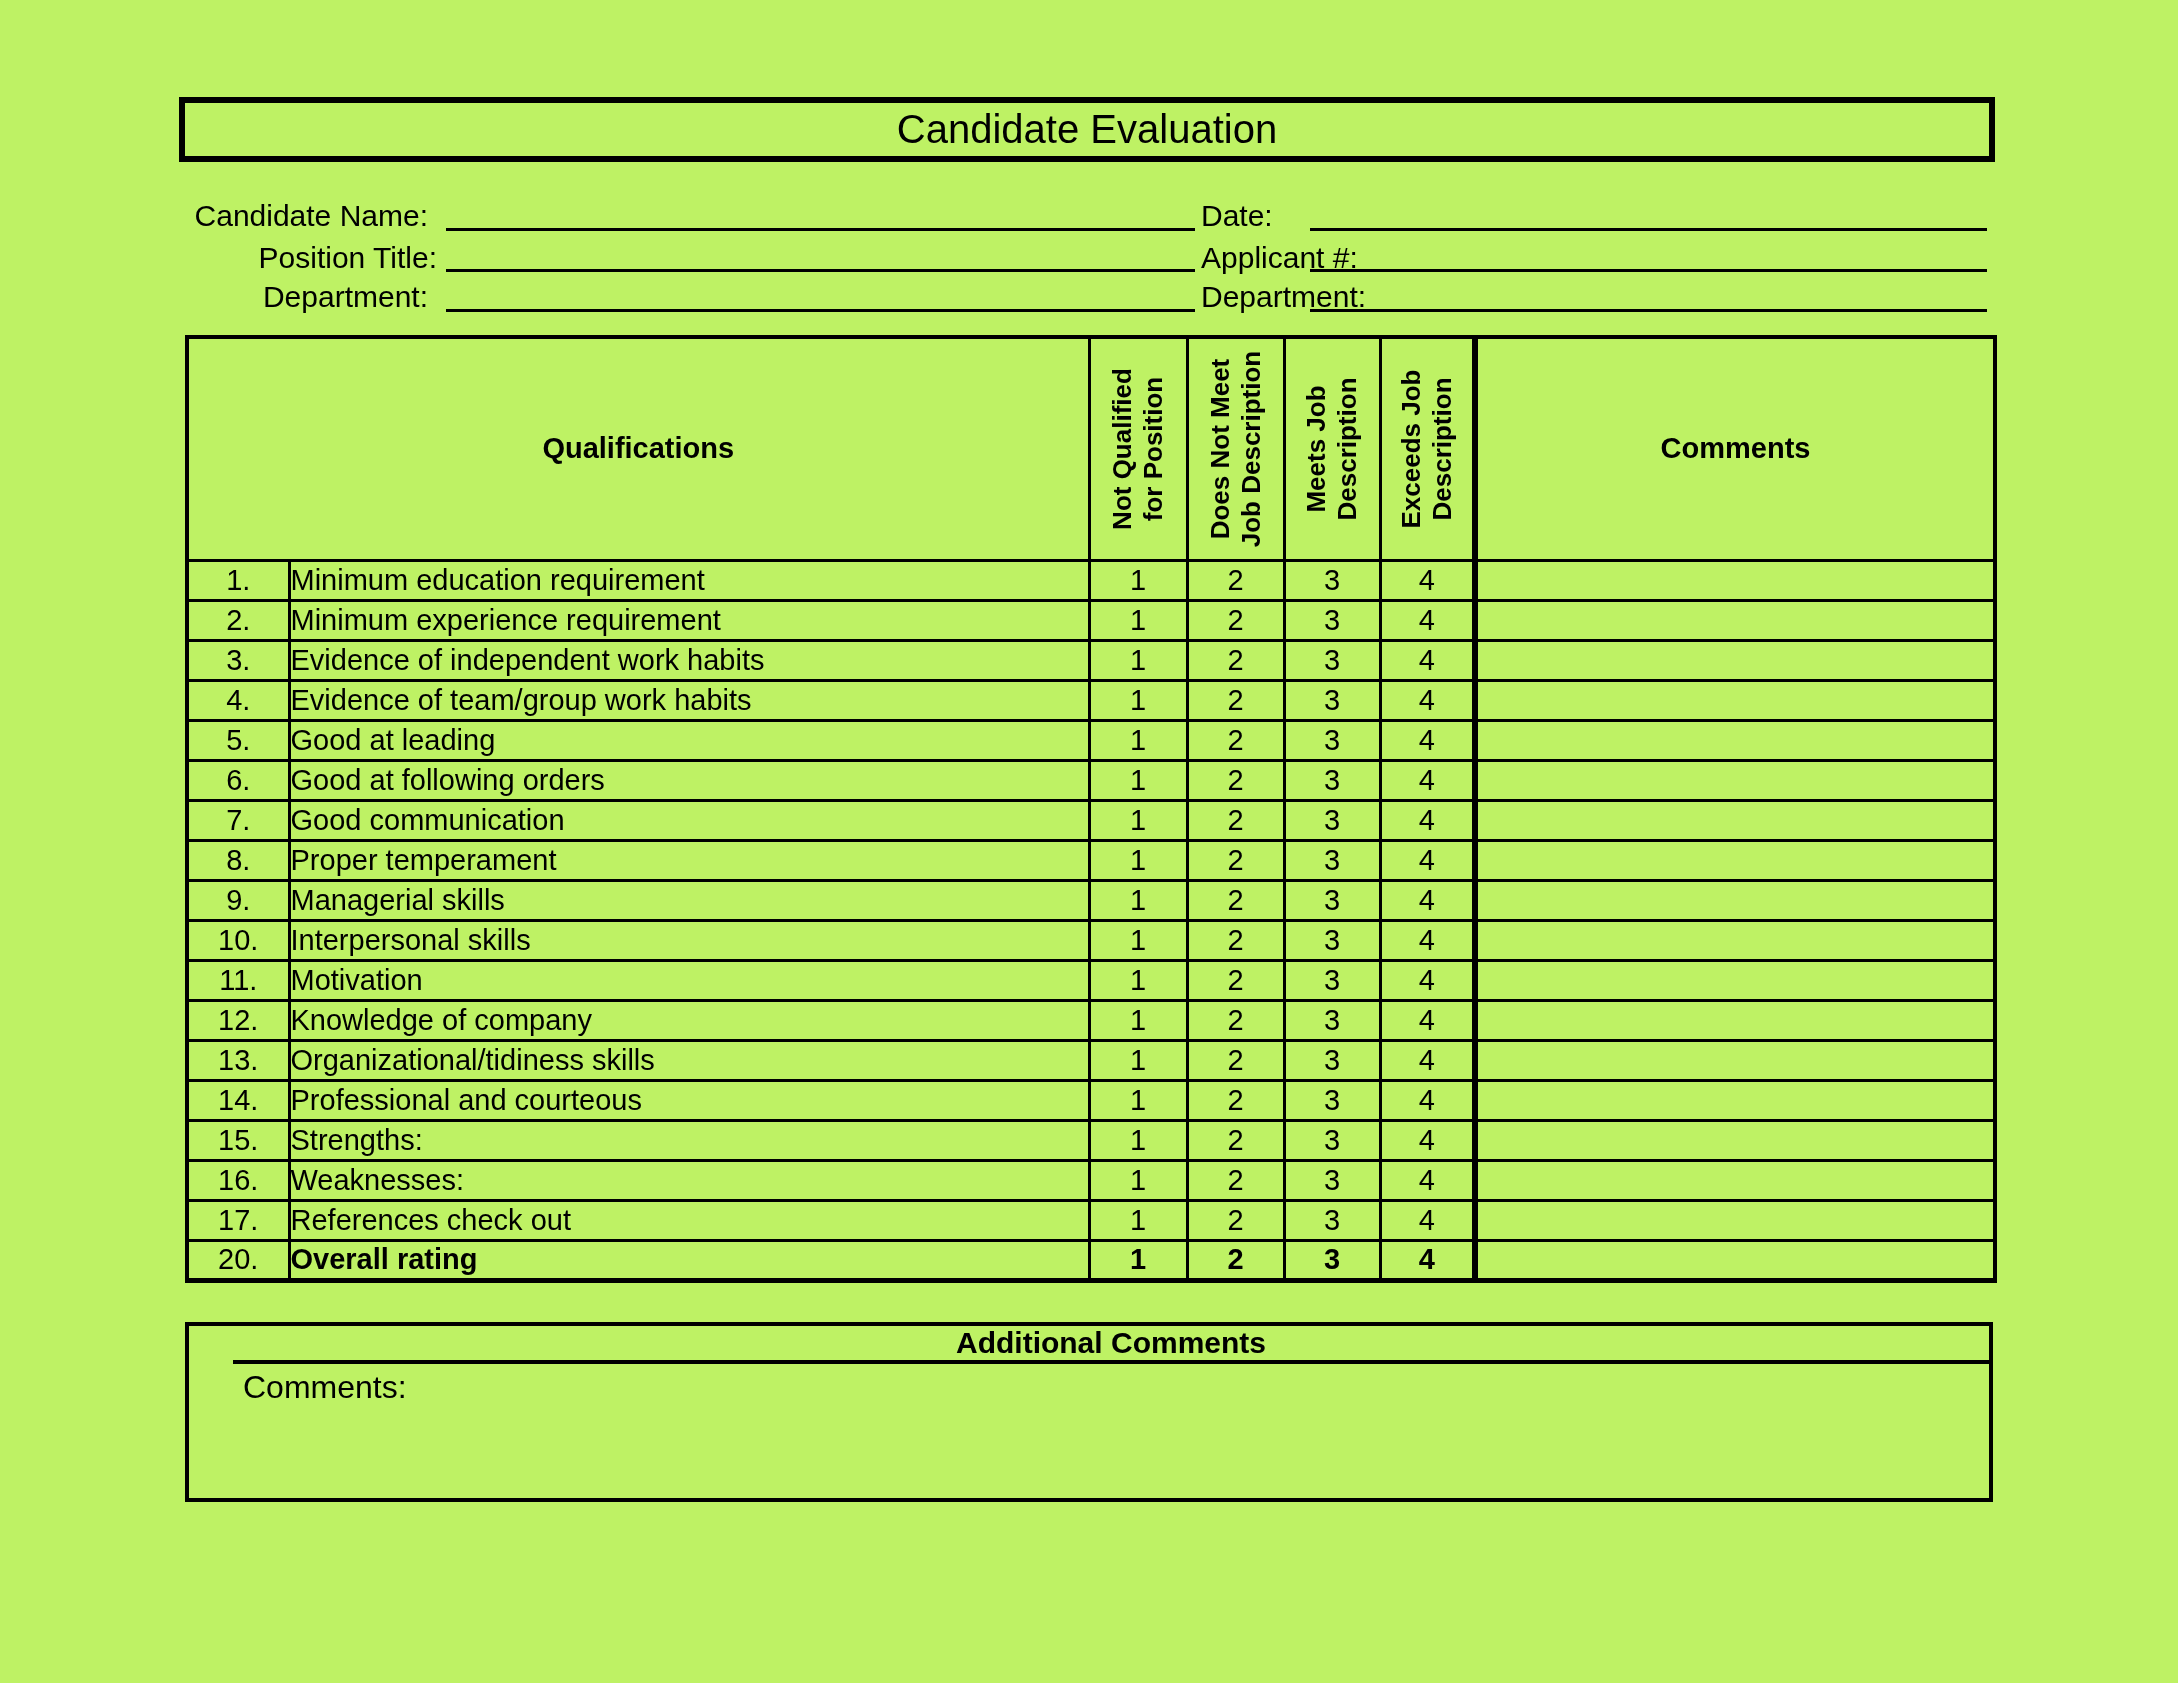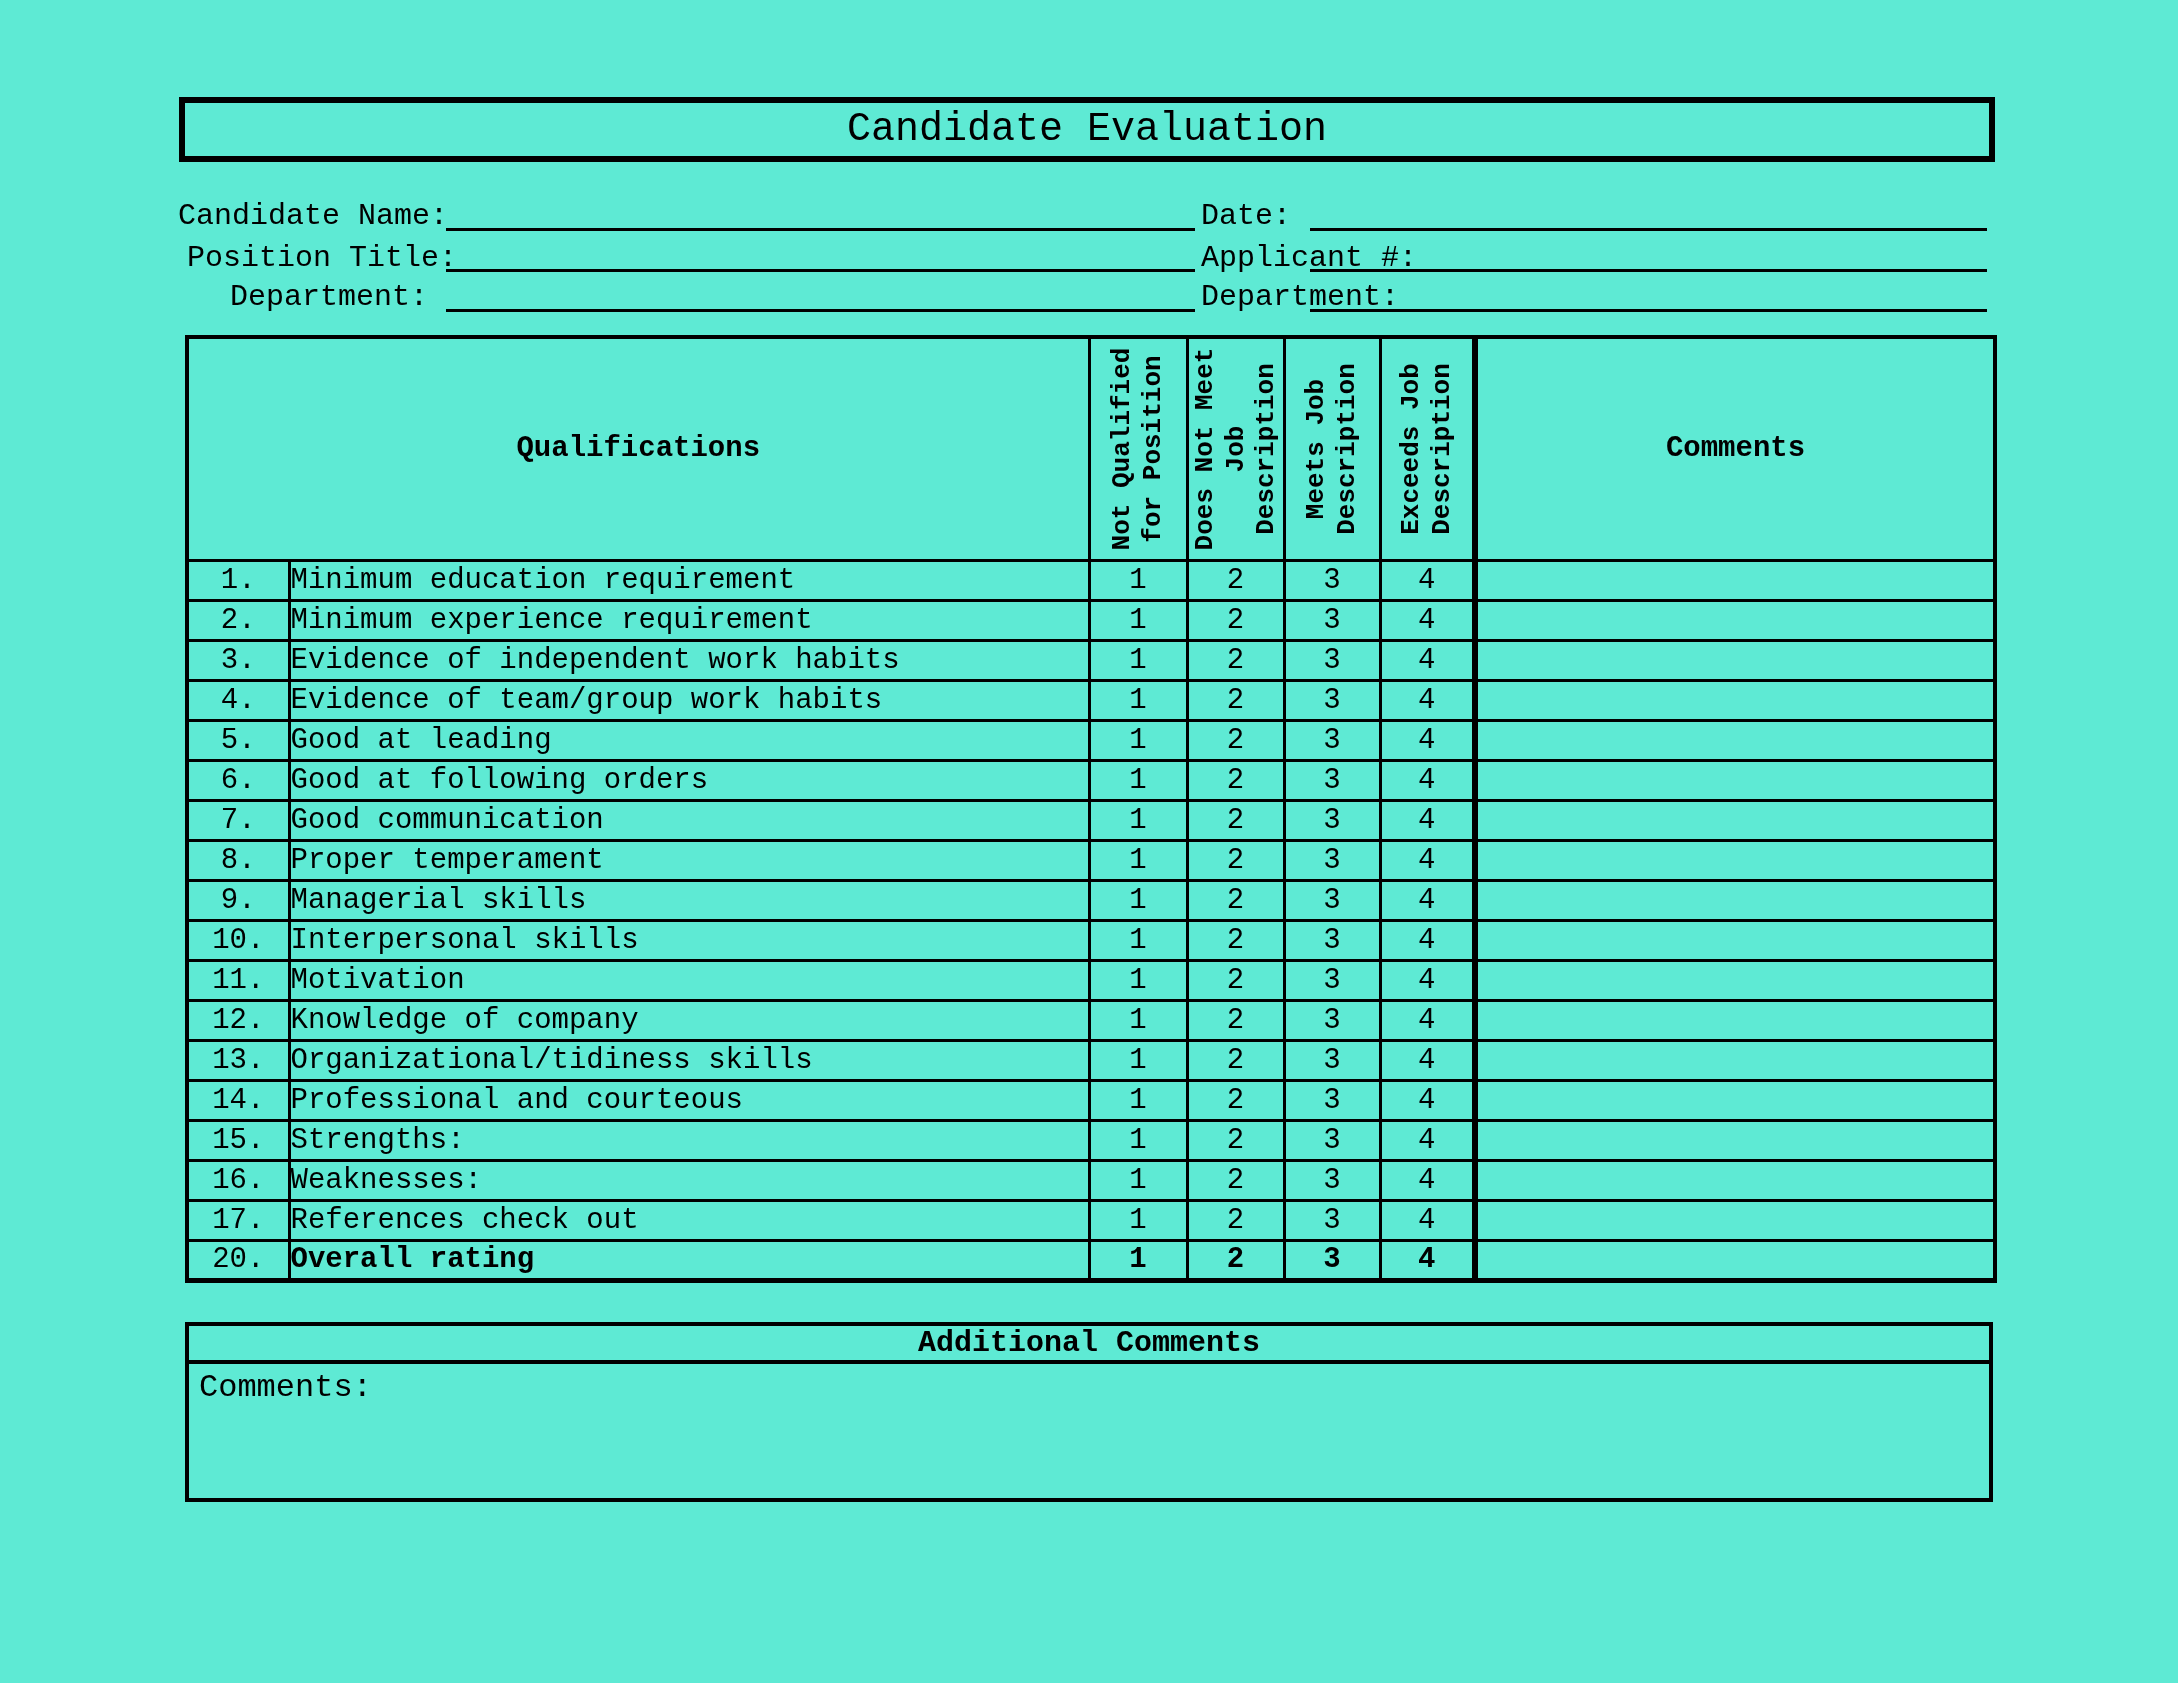--- a/index.html
+++ b/index.html
@@ -1,23 +1,23 @@
 <!DOCTYPE html>
 <html><head>
 <meta charset="utf-8">
 <style>
   * { margin: 0; padding: 0; box-sizing: border-box; }
   html, body { background: #ffffff; }
   .page {
     position: relative;
     width: 2178px;
     height: 1683px;
-    background: #5eead4;
+    background: #bef264;
     color: #000000;
-    font-family: Liberation Mono, monospace;
+    font-family: Liberation Sans, sans-serif;
   }
 
   
   .title-box {
     position: absolute;
     left: 179px; top: 97px;
     width: 1816px; height: 65px;
     border: 6px solid #000;
     display: flex; align-items: center; justify-content: center;
   }
@@ -81,20 +81,21 @@
   .divider-left { border-left: 6px solid #000 !important; }
   table.eval tbody tr:last-child td { border-bottom: 5px solid #000; }
   tr.bold-row td.qual, tr.bold-row td.rate { font-weight: bold; }
 
   
   .addl-box {
     position: absolute;
     left: 185px; top: 1322px;
     width: 1808px; height: 180px;
     border: 4px solid #000;
+    padding-left: 44px;
   }
   .addl-head {
     height: 38px;
     border-bottom: 4px solid #000;
     display: flex; align-items: center; justify-content: center;
     font-weight: bold; font-size: 30px;
   }
   .addl-body { padding: 5px 10px; font-size: 32px; height: 135px; }
 </style>
 </head>

